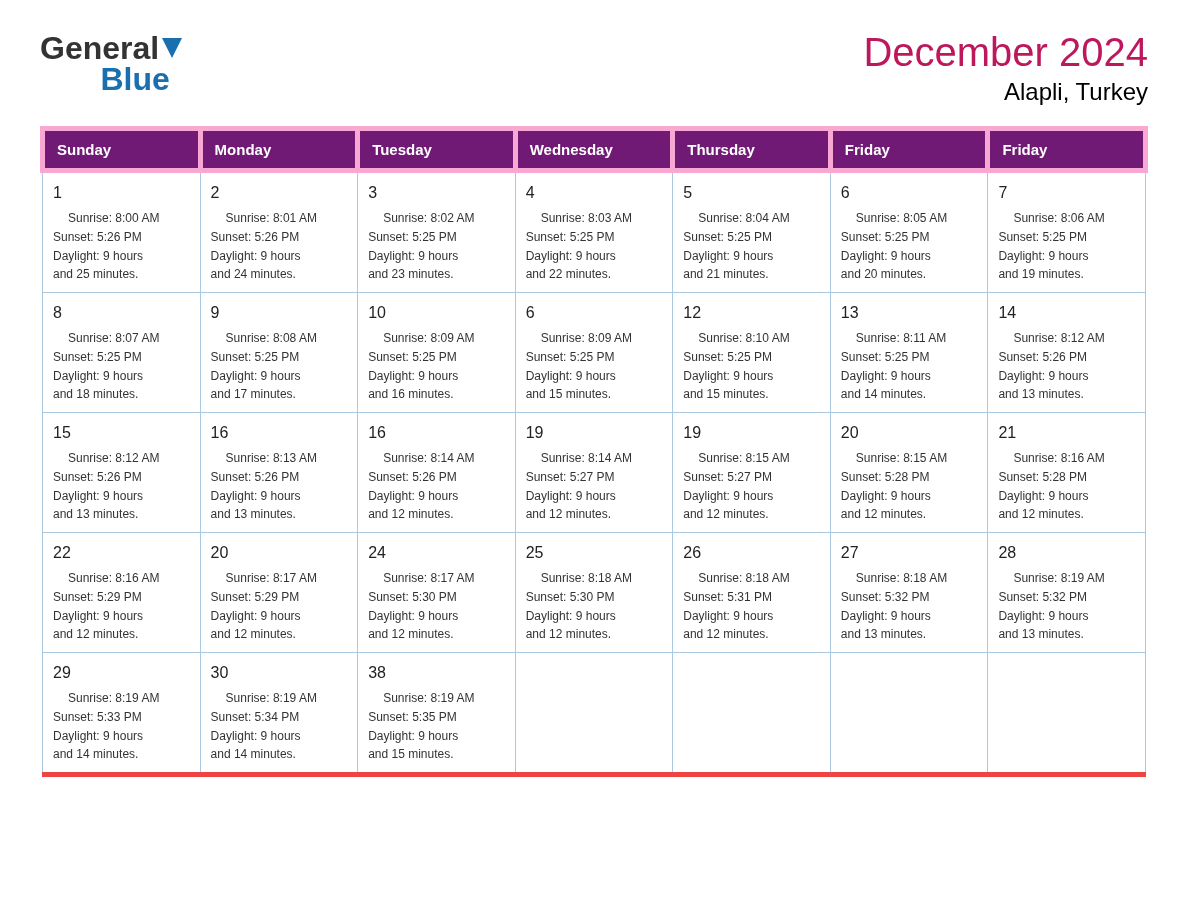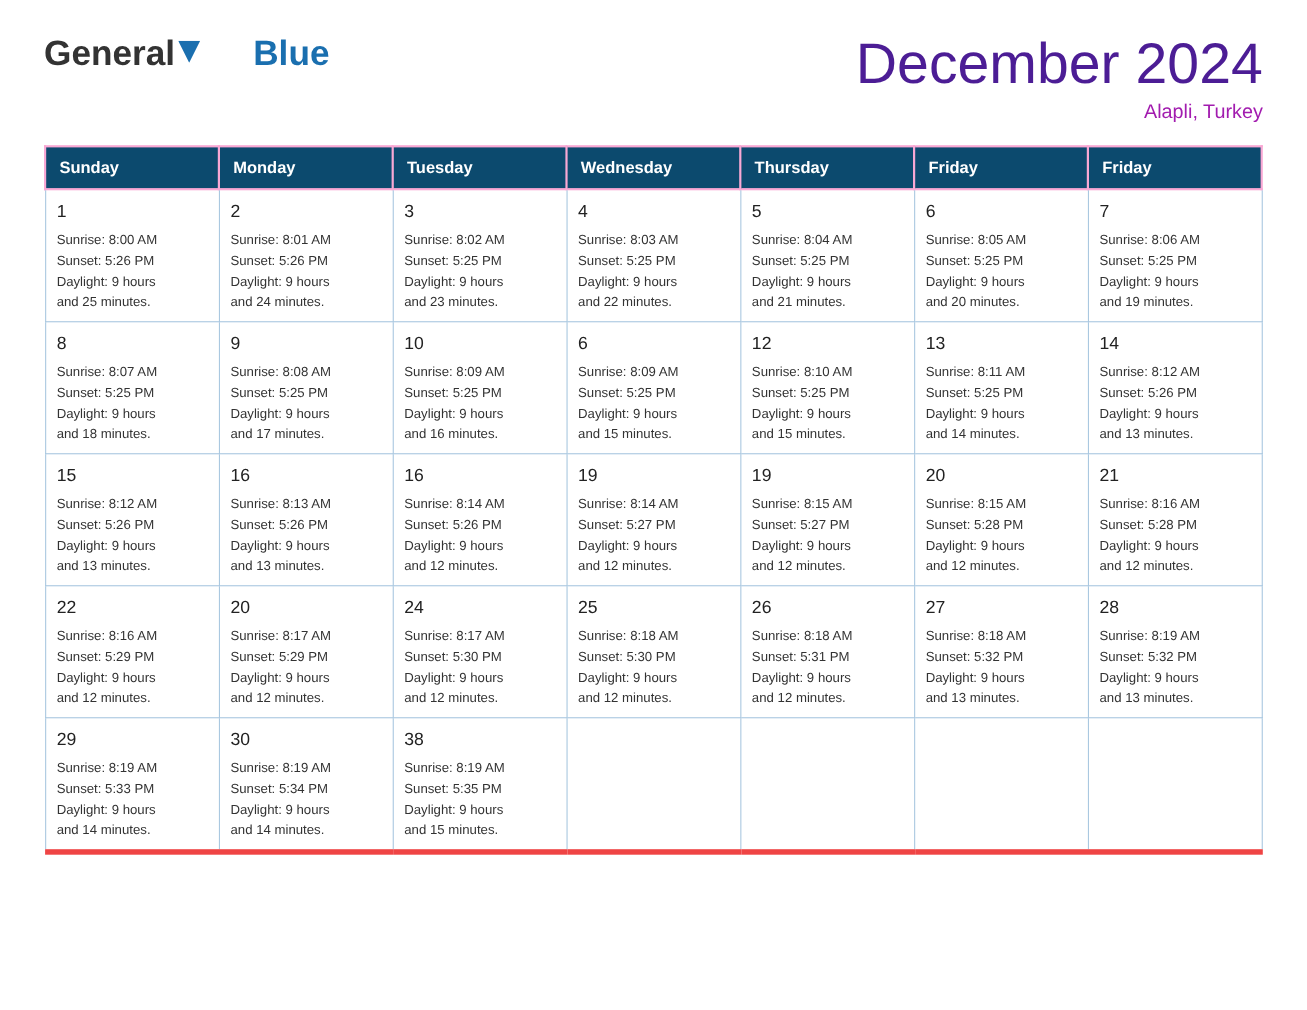--- a/index.html
+++ b/index.html
@@ -11,71 +11,72 @@
       min-height: 918px;
     }
     .header {
       display: flex;
       justify-content: space-between;
       align-items: flex-start;
       margin-bottom: 20px;
     }
     .logo {
       display: flex;
-      flex-direction: row;
-      align-items: flex-end;
+      flex-direction: column;
+      align-items: center;
     }
     .title-block {
       text-align: right;
     }
     .title-block h1 {
-      font-size: 52px;
+      font-size: 40px;
       font-weight: 300;
-      color: #4c1d95;
+      color: #be185d;
       line-height: 1.1;
     }
     .title-block h2 {
-      font-size: 18px;
+      font-size: 24px;
       font-weight: 400;
-      color: #a21caf;
+      color: #000000;
       margin-top: 4px;
     }
     .calendar {
       width: 100%;
       border-collapse: collapse;
       border: 1px solid #2a7abf;
     }
     .calendar thead tr th {
-      background-color: #0c4a6e;
+      background-color: #701a75;
       color: #fff;
       font-size: 15px;
       font-weight: 600;
       padding: 10px 12px;
       text-align: left;
-      border: 2px solid #f9a8d4;
+      border: 5px solid #f9a8d4;
     }
     .calendar tbody tr td {
       vertical-align: top;
       padding: 8px 10px;
       border: 1px solid #aac8e0;
       width: 14.28%;
       font-size: 12.5px;
       color: #222;
       line-height: 1.5;
     }
     .day-number {
       font-size: 16px;
       font-weight: 500;
       margin-bottom: 4px;
       display: block;
     }
     .day-info {
       font-size: 12px;
       color: #333;
       line-height: 1.55;
+      margin-left: 15px;
     }
     .calendar tbody tr:last-child td {
       border-bottom: 5px solid #ef4444;
     }
   </style>
 </head>
 <body>
 
 <div class="header">
   <div class="logo">

